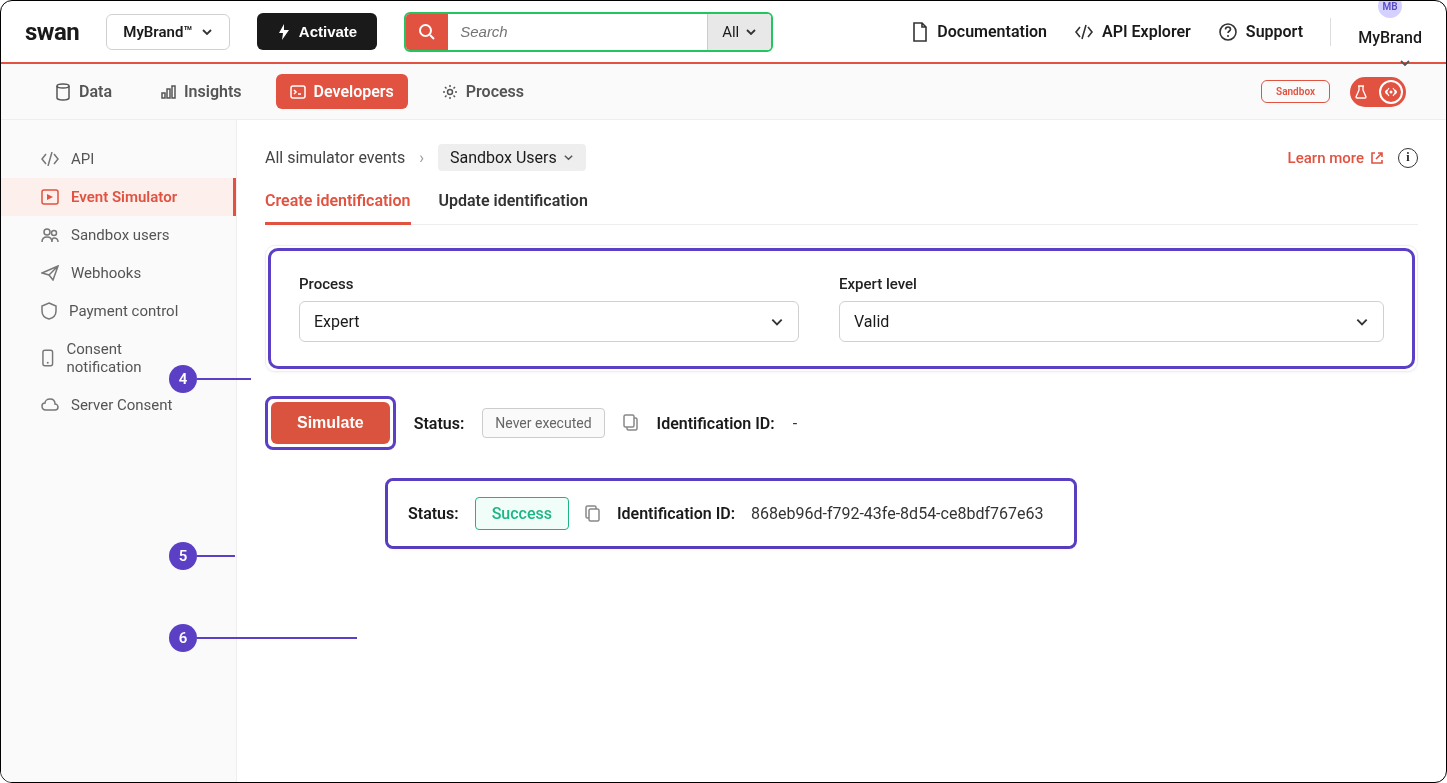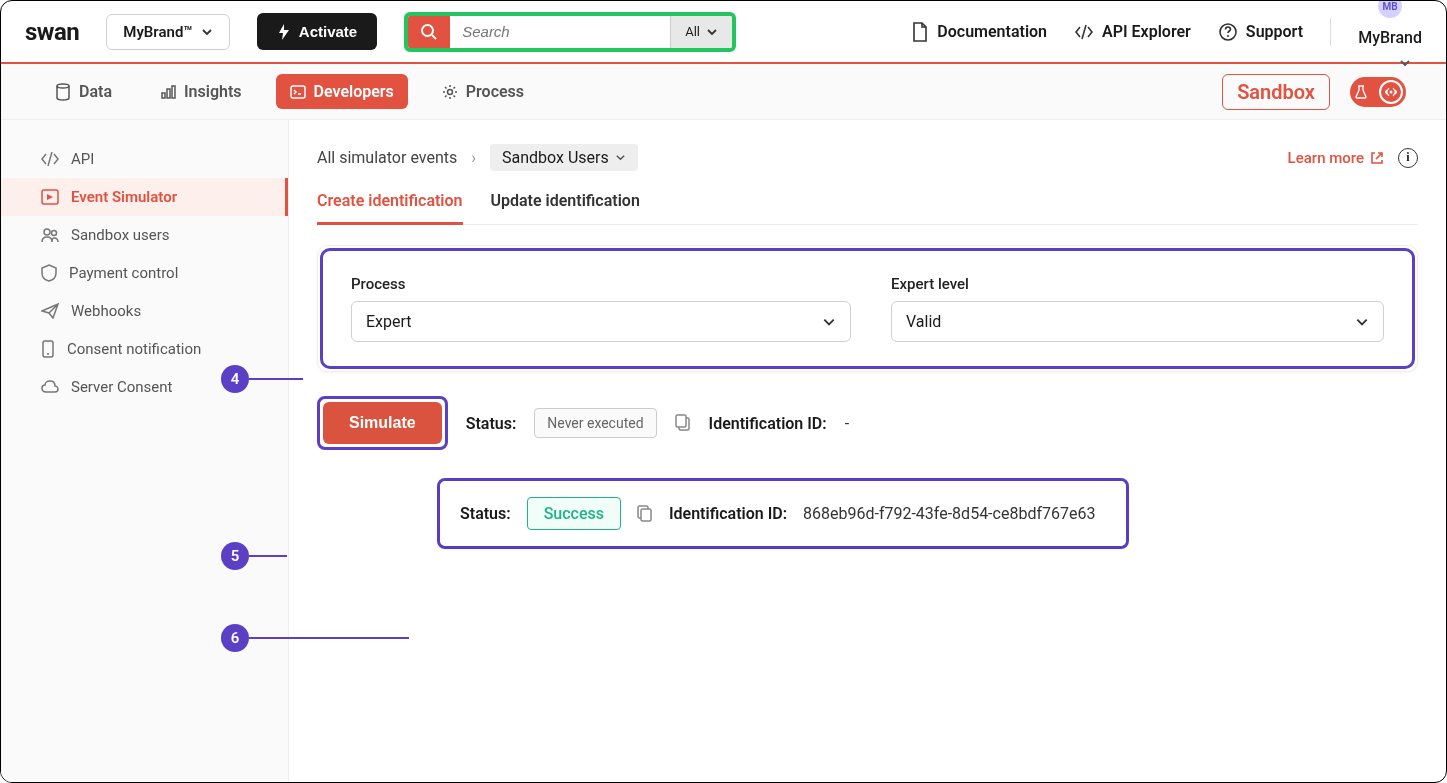--- a/index.html
+++ b/index.html
@@ -3,43 +3,43 @@
   <meta charset="utf-8">
   <style>
     * { margin: 0; padding: 0; box-sizing: border-box; }
     body { font-family: -apple-system, BlinkMacSystemFont, 'Segoe UI', Roboto, sans-serif; background: #fff; color: #1a1a1a; width: 1447px; height: 783px; position: relative; overflow: hidden; border-radius: 12px; border: 1px solid #000; }
     
     
     .topbar { display: flex; align-items: center; padding: 12px 24px; height: 63px; border-bottom: 2px solid #e15241; gap: 27px; }
     .logo { font-size: 24px; font-weight: 700; letter-spacing: -0.5px; }
     .brand-dropdown { display: flex; align-items: center; gap: 8px; padding: 8px 16px; border: 1px solid #d0d0d0; border-radius: 6px; font-size: 15px; font-weight: 600; cursor: pointer; }
     .activate-btn { display: flex; align-items: center; gap: 8px; padding: 10px 20px; background: #1a1a1a; color: #fff; border: none; border-radius: 6px; font-size: 15px; font-weight: 600; cursor: pointer; }
-    .search-wrap { display: flex; align-items: stretch; border: 4px solid #22c55e; border-radius: 6px; overflow: hidden; height: 40px; }
+    .search-wrap { display: flex; align-items: stretch; border: 2px solid #22c55e; border-radius: 6px; overflow: hidden; height: 40px; }
     .search-icon-box { display: flex; align-items: center; justify-content: center; width: 42px; background: #e15241; color: #fff; }
     .search-input { border: none; outline: none; padding: 0 12px; font-size: 15px; width: 220px; font-style: italic; color: #999; }
-    .search-filter { display: flex; align-items: center; gap: 6px; padding: 0 14px; background: #e8e8e8; border-left: 1px solid #ccc; font-size: 13px; cursor: pointer; }
+    .search-filter { display: flex; align-items: center; gap: 6px; padding: 0 14px; background: #e8e8e8; border-left: 1px solid #ccc; font-size: 15px; cursor: pointer; margin-left: 39px; }
     .topbar-spacer { flex: 1; }
     .top-link { display: flex; align-items: center; gap: 8px; font-size: 16px; font-weight: 600; color: #1a1a1a; cursor: pointer; }
     .divider-v { width: 1px; height: 28px; background: #ddd; }
     .user-badge { display: flex; align-items: center; gap: 10px; cursor: pointer; flex-direction: column; }
     .avatar { width: 24px; height: 24px; border-radius: 50%; background: #d4d0ff; display: flex; align-items: center; justify-content: center; font-size: 10px; font-weight: 600; color: #5b4cc4; }
     
     
     .navbar { display: flex; align-items: center; padding: 12px 40px; height: 56px; gap: 20px; background: #fafafa; border-bottom: 1px solid #eee; }
     .nav-tab { display: flex; align-items: center; gap: 8px; padding: 8px 14px; font-size: 16px; font-weight: 600; color: #555; cursor: pointer; border-radius: 6px; }
     .nav-tab.active { background: #e15241; color: #fff; }
     .navbar-spacer { flex: 1; }
-    .sandbox-badge { padding: 5px 14px; border: 1px solid #e15241; border-radius: 6px; color: #e15241; font-size: 20px; font-weight: 600; }
+    .sandbox-badge { padding: 5px 14px; border: 1px solid #e15241; border-radius: 6px; color: #e15241; font-size: 10px; font-weight: 600; }
     .toggle { width: 56px; height: 30px; background: #e15241; border-radius: 999px; position: relative; display: flex; align-items: center; padding: 0 5px; justify-content: space-between; }
     .toggle-icon { font-size: 12px; color: #fff; }
     .toggle-knob { position: absolute; right: 3px; width: 24px; height: 24px; border-radius: 50%; background: #e15241; border: 2px solid #fff; display:flex; align-items:center; justify-content:center; }
     
     
     .main { display: flex; height: calc(783px - 63px - 56px); }
-    .sidebar { width: 288px; border-right: 1px solid #eee; padding: 20px 0; background: #fafafa; }
+    .sidebar { width: 236px; border-right: 1px solid #eee; padding: 20px 0; background: #fafafa; }
     .side-item { display: flex; align-items: center; gap: 12px; padding: 10px 40px; font-size: 15px; color: #555; cursor: pointer; }
     .side-item.active { color: #e15241; background: #fcefec; border-right: 3px solid #e15241; font-weight: 600; }
     .content { flex: 1; padding: 24px 28px; position: relative; }
     
     
     .crumbs { display: flex; align-items: center; gap: 14px; margin-bottom: 20px; }
     .crumb { font-size: 16px; color: #444; cursor: pointer; }
     .crumb-sep { color: #999; }
     .crumb-drop { display: flex; align-items: center; gap: 6px; padding: 4px 12px; background: #eee; border-radius: 4px; font-size: 16px; cursor: pointer; }
     .crumbs-spacer { flex: 1; }
@@ -208,30 +208,30 @@
     </div>
     <div class="side-item">
       <svg width="18" height="16" viewBox="0 0 18 16">
           <circle cx="6" cy="5" r="3" stroke="#777" stroke-width="1.5" fill="none"></circle>
           <circle cx="13" cy="6" r="2.5" stroke="#777" stroke-width="1.5" fill="none"></circle>
           <path d="M1 15 C1 11 3 10 6 10 C9 10 11 11 11 15 M11 15 C11 12 12 11 13 11 C15 11 17 12 17 15" stroke="#777" stroke-width="1.5" fill="none"></path>
         </svg>
       <span>Sandbox users</span>
     </div>
     <div class="side-item">
+      <svg width="18" height="16" viewBox="0 0 18 16">
+          <path d="M1 8 L17 1 L12 15 L8 10 L1 8 Z M8 10 L17 1" stroke="#777" stroke-width="1.5" fill="none"></path>
+        </svg>
+      <span>Webhooks</span>
+    </div>
+    <div class="side-item">
       <svg width="16" height="18" viewBox="0 0 16 18">
           <path d="M8 1 L15 4 L15 9 C15 13 12 16 8 17 C4 16 1 13 1 9 L1 4 Z" stroke="#777" stroke-width="1.5" fill="none"></path>
         </svg>
       <span>Payment control</span>
-    </div>
-    <div class="side-item">
-      <svg width="18" height="16" viewBox="0 0 18 16">
-          <path d="M1 8 L17 1 L12 15 L8 10 L1 8 Z M8 10 L17 1" stroke="#777" stroke-width="1.5" fill="none"></path>
-        </svg>
-      <span>Webhooks</span>
     </div>
     <div class="side-item">
       <svg width="14" height="18" viewBox="0 0 14 18">
           <rect x="2" y="1" width="10" height="16" rx="2" stroke="#777" stroke-width="1.5" fill="none"></rect>
           <circle cx="7" cy="14" r="1" fill="#777"></circle>
         </svg>
       <span>Consent notification</span>
     </div>
     <div class="side-item">
       <svg width="18" height="14" viewBox="0 0 18 14">

